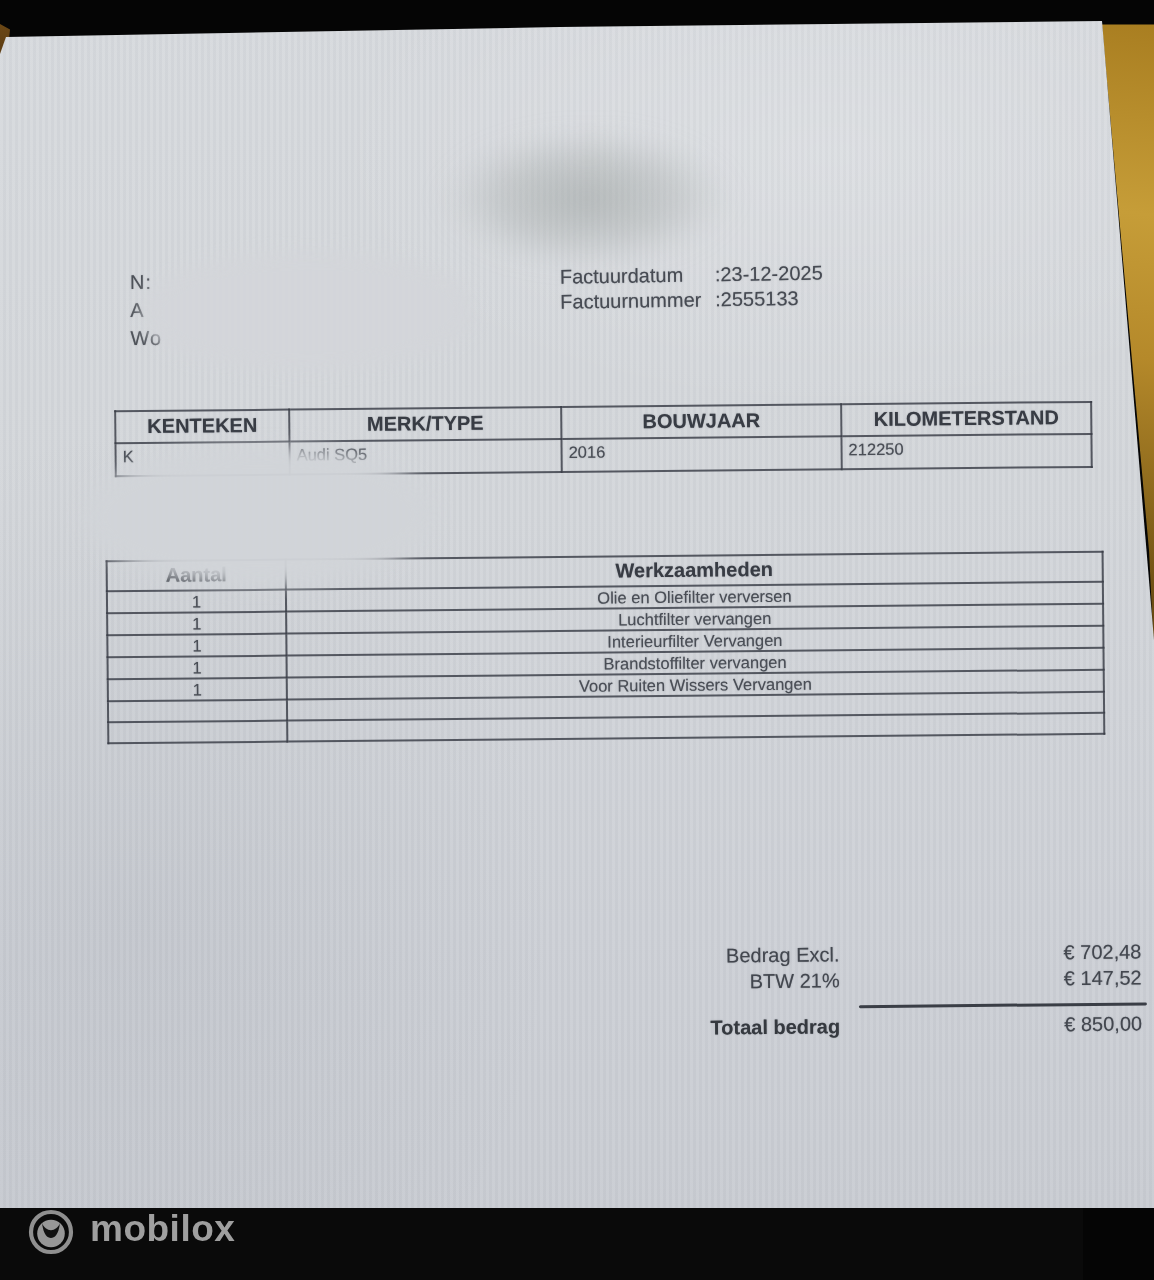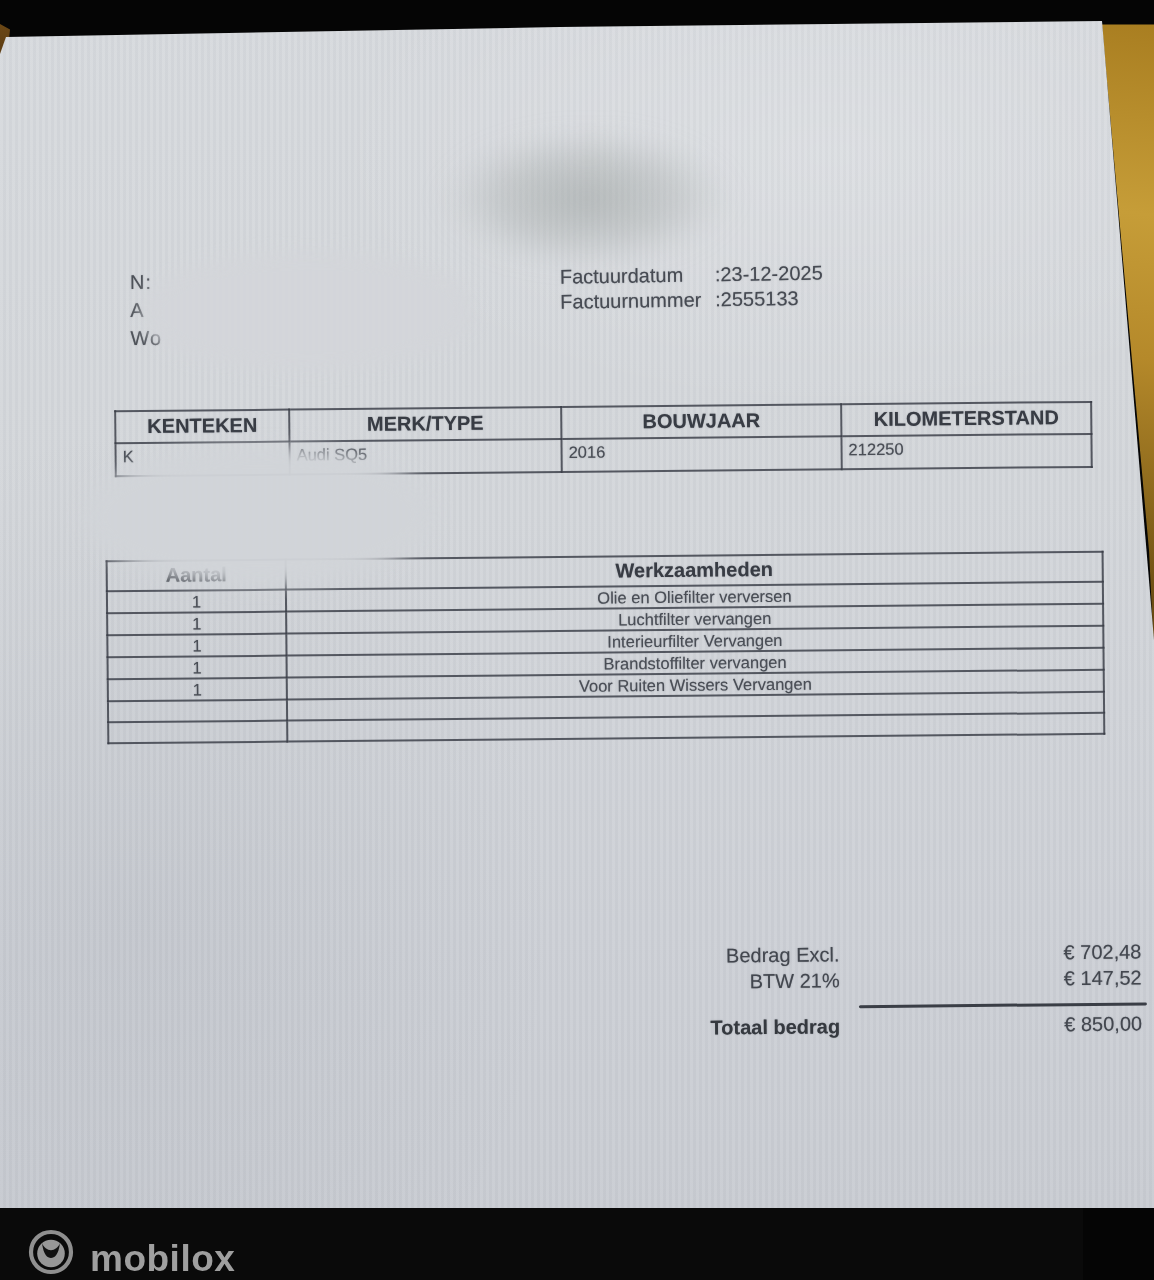--- a/index.html
+++ b/index.html
@@ -74,21 +74,21 @@
   .trow { display:flex; align-items:baseline; margin-bottom:3px; }
   .tlabel { width:246px; text-align:right; }
   .tval { flex:1; text-align:right; }
   .tline { margin:13px 0 0 265px; width:288px; height:3px; background:#3a3e46; border-radius:2px; }
   .trow.total { margin-top:7px; }
   .trow.total .tlabel { font-weight:700; color:#35393f; }
 
   
   .bottom-bar {
     position:absolute; left:0; top:1208px; width:1083px; height:72px; background:#0a0a0a;
-    display:flex; align-items:flex-end; gap:15px; padding-left:27px;
+    display:flex; align-items:flex-start; gap:15px; padding-left:27px;
   }
   .brand-text { font-size:37px; font-weight:700; color:#9f9f9f; letter-spacing:0.5px; }
 </style>
 </head>
 <body>
 
 <div class="stage">
 
   <div class="wood-right"></div>
   <div class="wood-left"></div>

